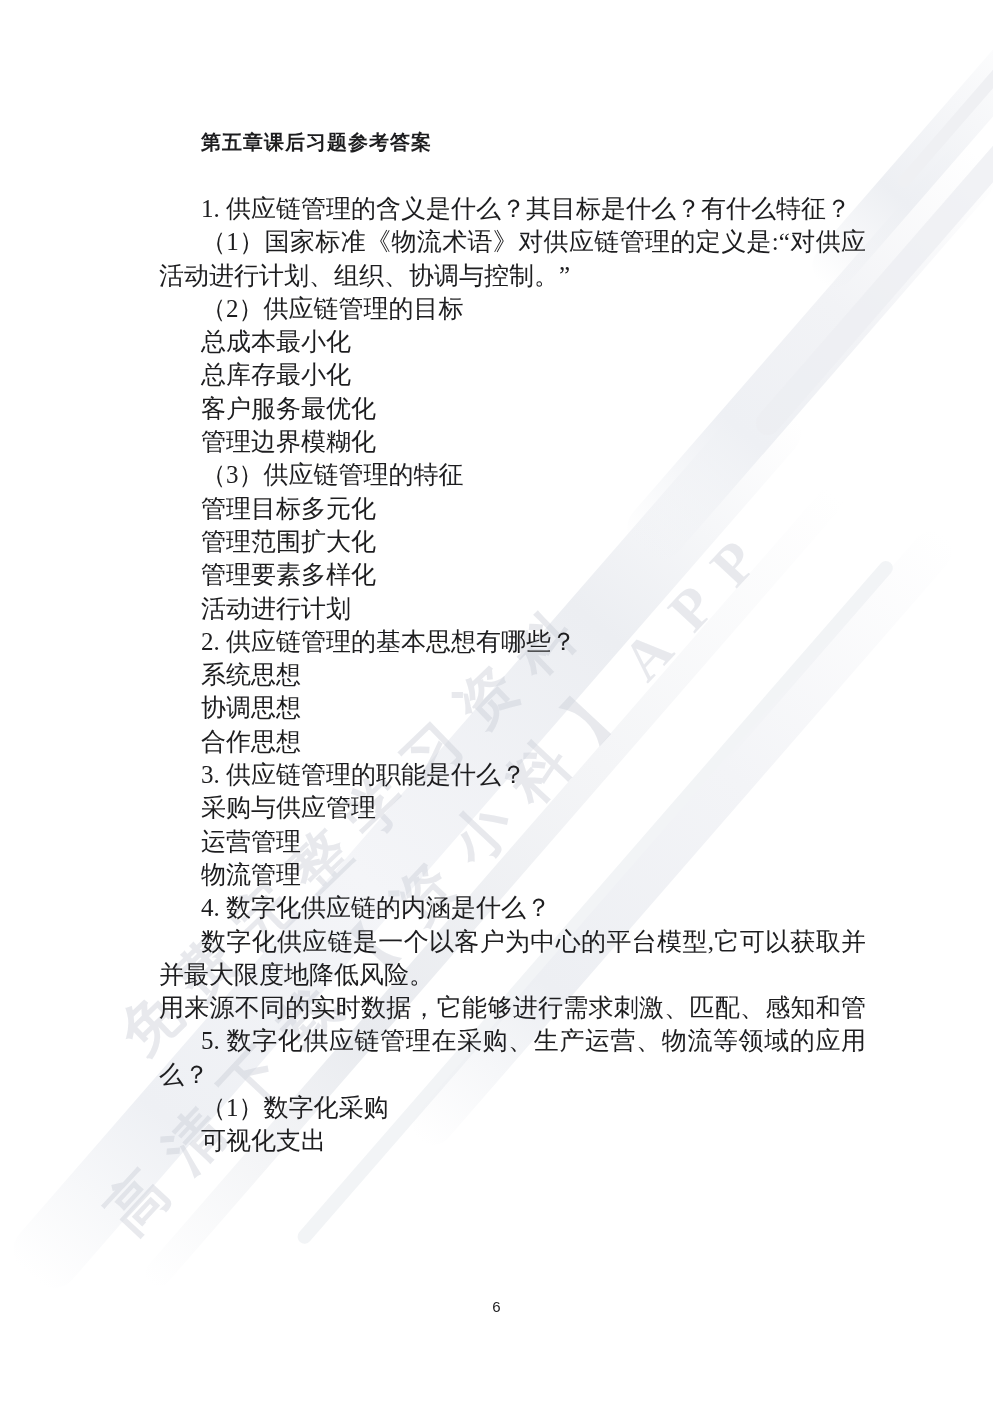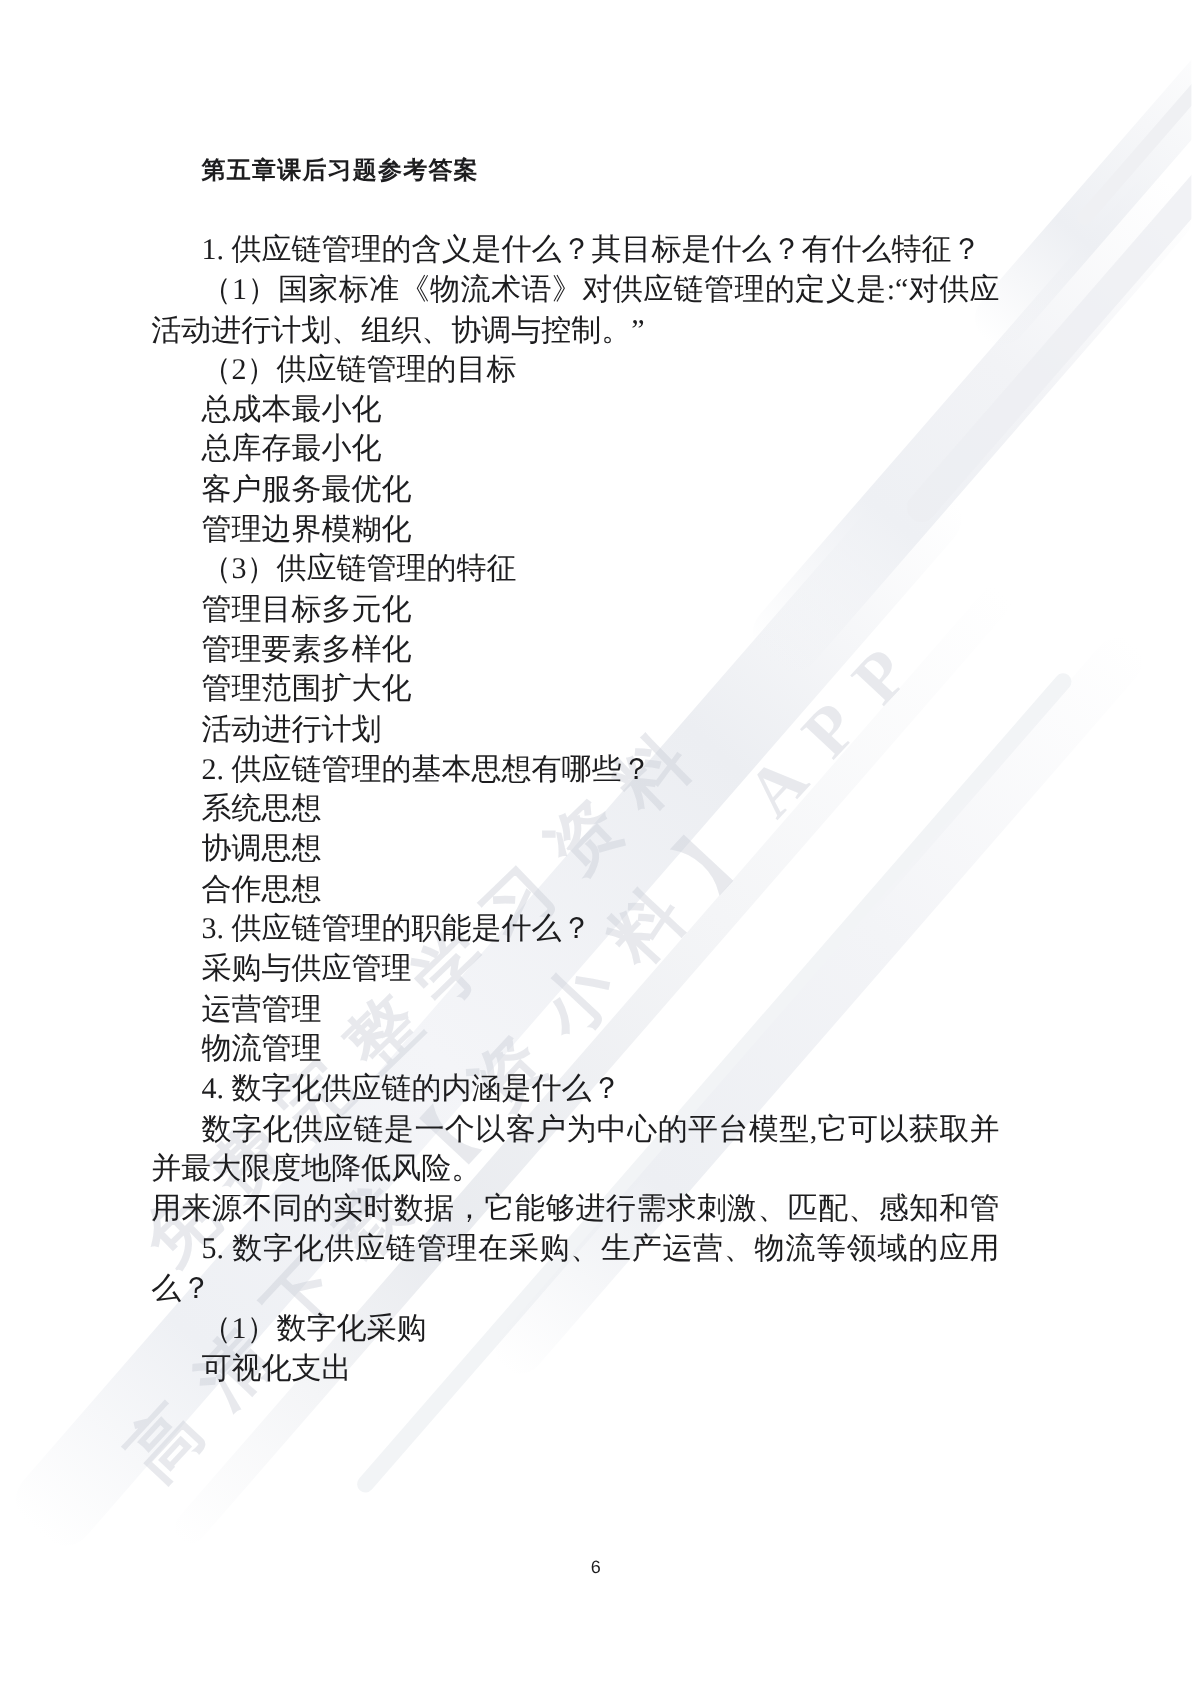--- a/index.html
+++ b/index.html
@@ -42,21 +42,21 @@
     font-weight:bold;
     color:#c9cdd6;
     opacity:.42;
     z-index:1;
     pointer-events:none;
   }
   .wm-line1 { left:130px; top:1005px; font-size:58px; letter-spacing:20px; transform:rotate(-44deg); }
   .wm-line2 { left:118px; top:1185px; font-size:58px; letter-spacing:26px; transform:rotate(-47deg); }
 
   
-  .content { position:absolute; left:126px; top:128px; width:707px; z-index:2; }
+  .content { position:absolute; left:159px; top:128px; width:707px; z-index:2; }
   .doc-title {
     font-size:20px; font-weight:bold; line-height:28px;
     margin:0 0 36px 42px; letter-spacing:1px;
   }
   .line {
     font-size:25px;
     line-height:33.3px; height:33.3px;
     white-space:nowrap;
   }
   .ind { padding-left:42px; }
@@ -97,22 +97,22 @@
     <div class="line ind">1. 供应链管理的含义是什么？其目标是什么？有什么特征？</div>
     <div class="line ind fill">（1）国家标准《物流术语》对供应链管理的定义是:“对供应链涉及的全部</div>
     <div class="line">活动进行计划、组织、协调与控制。”</div>
     <div class="line ind">（2）供应链管理的目标</div>
     <div class="line ind">总成本最小化</div>
     <div class="line ind">总库存最小化</div>
     <div class="line ind">客户服务最优化</div>
     <div class="line ind">管理边界模糊化</div>
     <div class="line ind">（3）供应链管理的特征</div>
     <div class="line ind">管理目标多元化</div>
+    <div class="line ind">管理范围扩大化</div>
     <div class="line ind">管理要素多样化</div>
-    <div class="line ind">管理范围扩大化</div>
     <div class="line ind">活动进行计划</div>
     <div class="line ind">2. 供应链管理的基本思想有哪些？</div>
     <div class="line ind">系统思想</div>
     <div class="line ind">协调思想</div>
     <div class="line ind">合作思想</div>
     <div class="line ind">3. 供应链管理的职能是什么？</div>
     <div class="line ind">采购与供应管理</div>
     <div class="line ind">运营管理</div>
     <div class="line ind">物流管理</div>
     <div class="line ind">4. 数字化供应链的内涵是什么？</div>

